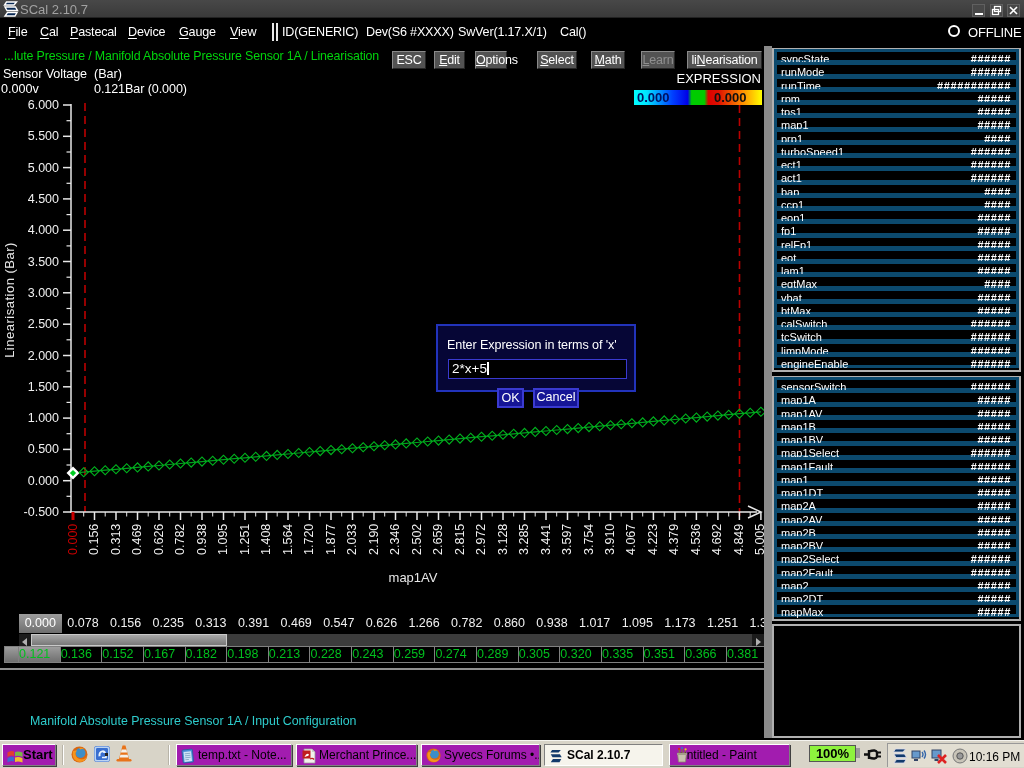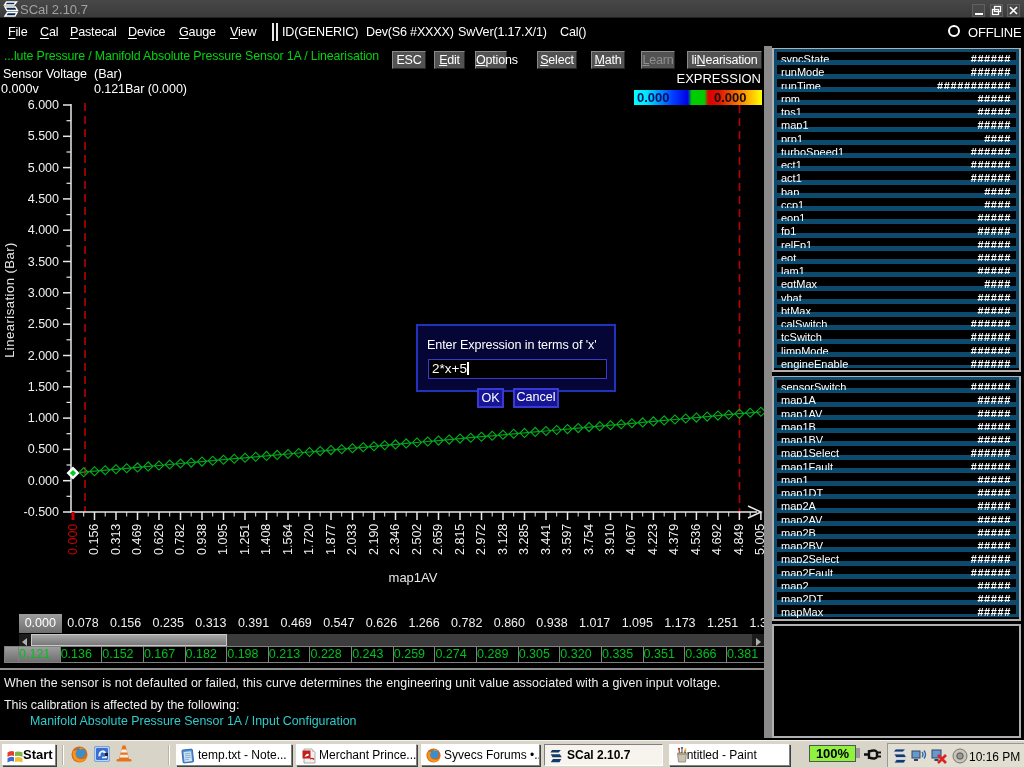--- a/index.html
+++ b/index.html
@@ -13,21 +13,21 @@
 .btn{position:absolute;top:51px;height:18px;background:#525252;border-top:1px solid #8a8a8a;border-left:1px solid #8a8a8a;border-right:1px solid #252525;border-bottom:1px solid #252525;color:#fff;font-size:12.5px;text-align:center;line-height:16px;letter-spacing:-0.2px}
 .btn u{text-decoration:underline;text-underline-offset:1px}
 .prow{height:14.25px;border:3px solid #0c4a6e;margin-top:-1px;color:#fff;font-size:11px;position:relative}
 .prow span{position:absolute;left:4px;top:1px}
 .prow b{position:absolute;right:5px;top:1px;font-weight:bold;letter-spacing:0.6px}
 .panel{position:absolute;left:772px;width:249px;background:#000;border:2px solid #b0b0b0}
 .tcell{width:42.65px;flex:none;color:#f0f0f0;font-size:12.5px;text-align:center;line-height:19px}
 .tcell.sel{background:linear-gradient(#9d9d9d,#6f6f6f);color:#fff}
 .gcell{width:42.65px;flex:none;color:#00c01e;font-size:12.5px;line-height:15px;border:1px solid #808080;margin-left:-1px;background:#000}
 .gcell.sel{background:linear-gradient(#9d9d9d,#6f6f6f)}
-.tbtn{position:absolute;top:3px;height:22px;background:#ffffff;border:1px solid;border-color:#fff #808080 #808080 #fff;box-shadow:1px 1px 0 #404040;font-size:12px;color:#000;line-height:20px;white-space:nowrap;overflow:hidden}
+.tbtn{position:absolute;top:3px;height:22px;background:#a21caf;border:1px solid;border-color:#fff #808080 #808080 #fff;box-shadow:1px 1px 0 #404040;font-size:12px;color:#000;line-height:20px;white-space:nowrap;overflow:hidden}
 </style></head><body>
 <div id="app">
   <div id="titlebar">
     <svg class="ab" style="left:3px;top:1px" width="16" height="16" viewBox="0 0 16 16">
       <path d="M13.5 1 L3.5 1 L1.5 4 L11 4 L13.5 1 Z" fill="#0a2a55" stroke="#fff" stroke-width="1.4"></path>
       <path d="M2 6 L12.5 6 L14.5 9.5 L4 9.5 Z" fill="#0a2a55" stroke="#fff" stroke-width="1.4"></path>
       <path d="M14 11.5 L4.5 11.5 L2 15 L12 15 Z" fill="#0a2a55" stroke="#fff" stroke-width="1.4"></path>
     </svg>
     <div class="txt">SCal 2.10.7</div>
     <div class="wbtn" style="left:972px">
@@ -340,22 +340,20 @@
       <div class="gcell">0.274</div>
       <div class="gcell">0.289</div>
       <div class="gcell">0.305</div>
       <div class="gcell">0.320</div>
       <div class="gcell">0.335</div>
       <div class="gcell">0.351</div>
       <div class="gcell">0.366</div>
       <div class="gcell">0.381</div>
     </div>
   <div class="ab" style="left:0;top:668px;width:765px;height:2px;background:#909090"></div>
-  <div class="ab" style="left:4px;top:676px;color:#f0f0f0;font-size:12.4px;letter-spacing:0.07px">When the sensor is not defaulted or failed, this curve determines the engineering unit value associated with a given input voltage.</div>
-  <div class="ab" style="left:4px;top:698px;color:#f0f0f0;font-size:12.4px">This calibration is affected by the following:</div>
   <div class="ab" style="left:30px;top:714px;color:#2ecccc;font-size:12.4px">Manifold Absolute Pressure Sensor 1A / Input Configuration</div>
   <div class="ab" style="left:764px;top:46px;width:8px;height:692px;background:#8a8a8a"></div>
     <div class="panel" style="top:48px;height:324px">
       <div class="prow">
         <span>syncState</span>
         <b>######</b>
       </div>
 <div class="prow">
         <span>runMode</span>
         <b>######</b>
@@ -517,21 +515,21 @@
 <div class="prow">
         <span>map2DT</span>
         <b>#####</b>
       </div>
 <div class="prow">
         <span>mapMax</span>
         <b>#####</b>
       </div>
     </div>
   <div class="panel" style="top:624px;height:114px"></div>
-  <div class="ab" style="left:416px;top:324px;width:200px;height:68px;background:#060636;border:2px solid #2233bb">
+  <div class="ab" style="left:436px;top:324px;width:200px;height:68px;background:#060636;border:2px solid #2233bb">
     <div class="ab" style="left:9px;top:12px;color:#fff;font-size:12.6px;letter-spacing:-0.1px">Enter Expression in terms of 'x'</div>
     <div class="ab" style="left:10px;top:33px;width:179px;height:20px;background:#000;border:1px solid #3a3ad0;color:#fff;font-size:13.5px;line-height:18px;padding-left:3px">2*x+5<span style="display:inline-block;width:2px;height:13px;background:#fff;vertical-align:-2px"></span></div>
     <div class="ab" style="left:59px;top:62px;width:27px;height:20px;background:#151595;border:2px solid #3a3ad0;color:#fff;font-size:12.6px;text-align:center;line-height:16px">OK</div>
     <div class="ab" style="left:95px;top:62px;width:46px;height:20px;background:#151595;border:2px solid #3a3ad0;color:#fff;font-size:12.6px;text-align:center;line-height:15px">Cancel</div>
   </div>
 </div>
 <div class="ab" id="taskbar" style="left:0;top:740px;width:1024px;height:28px;background:#d8d4c8;border-top:1px solid #f5f4ef">
   <div class="tbtn" style="left:2px;width:54px;font-weight:bold;font-size:13px">
     <svg class="ab" style="left:3px;top:3px" width="18" height="17" viewBox="0 0 18 17">
       <path d="M1.5 4.6 Q4.5 2.2 8 3.6 L8 8 Q4.5 6.6 1.5 9 Z" fill="#e33e30"></path>

